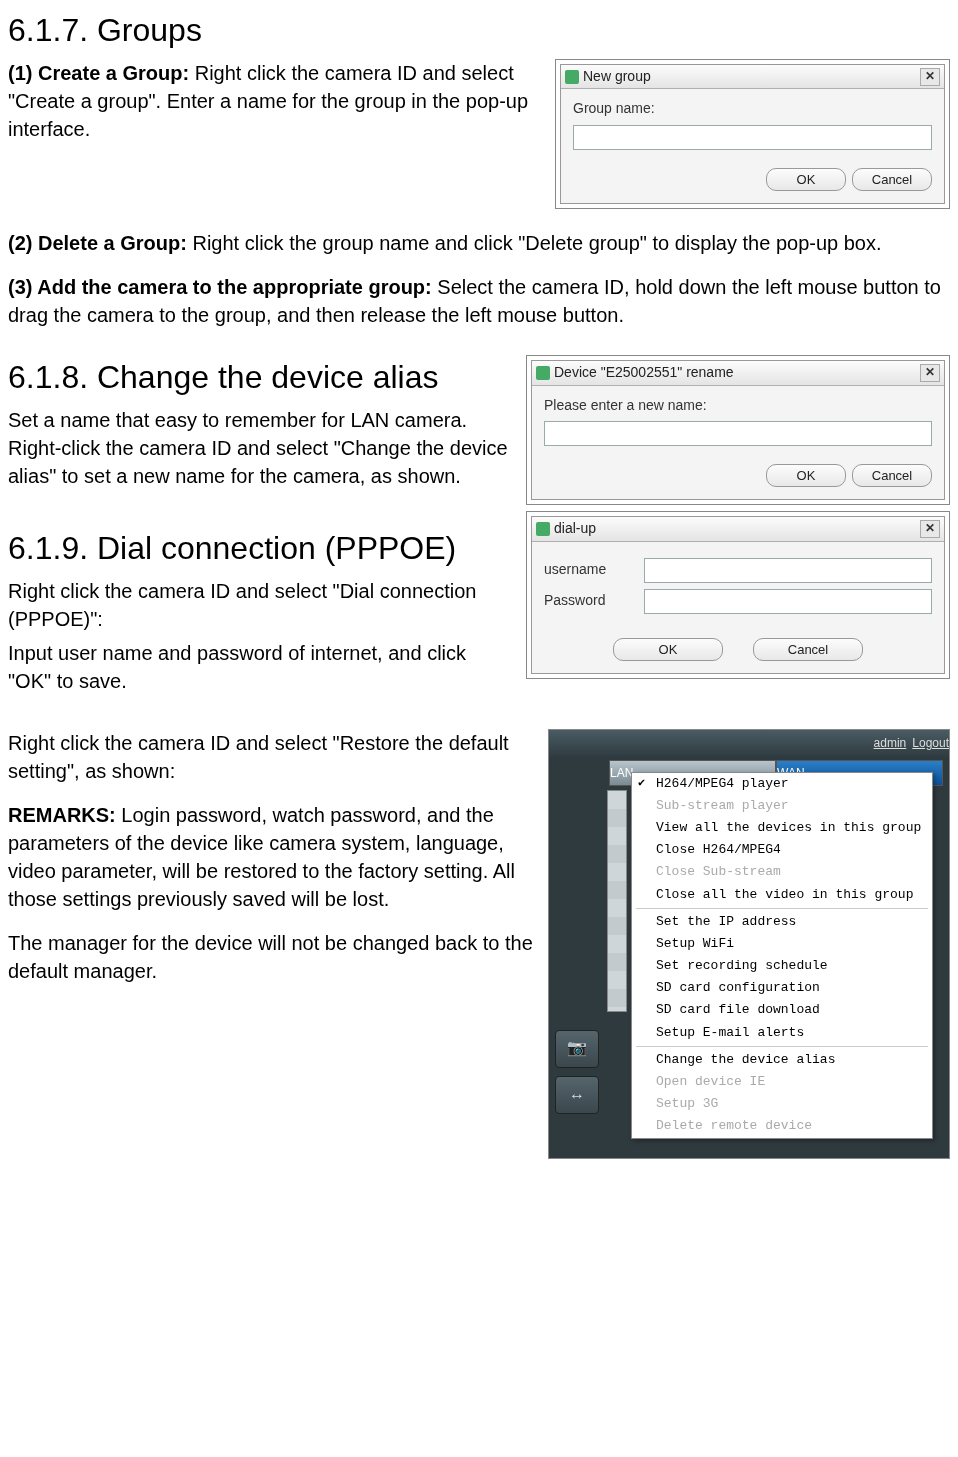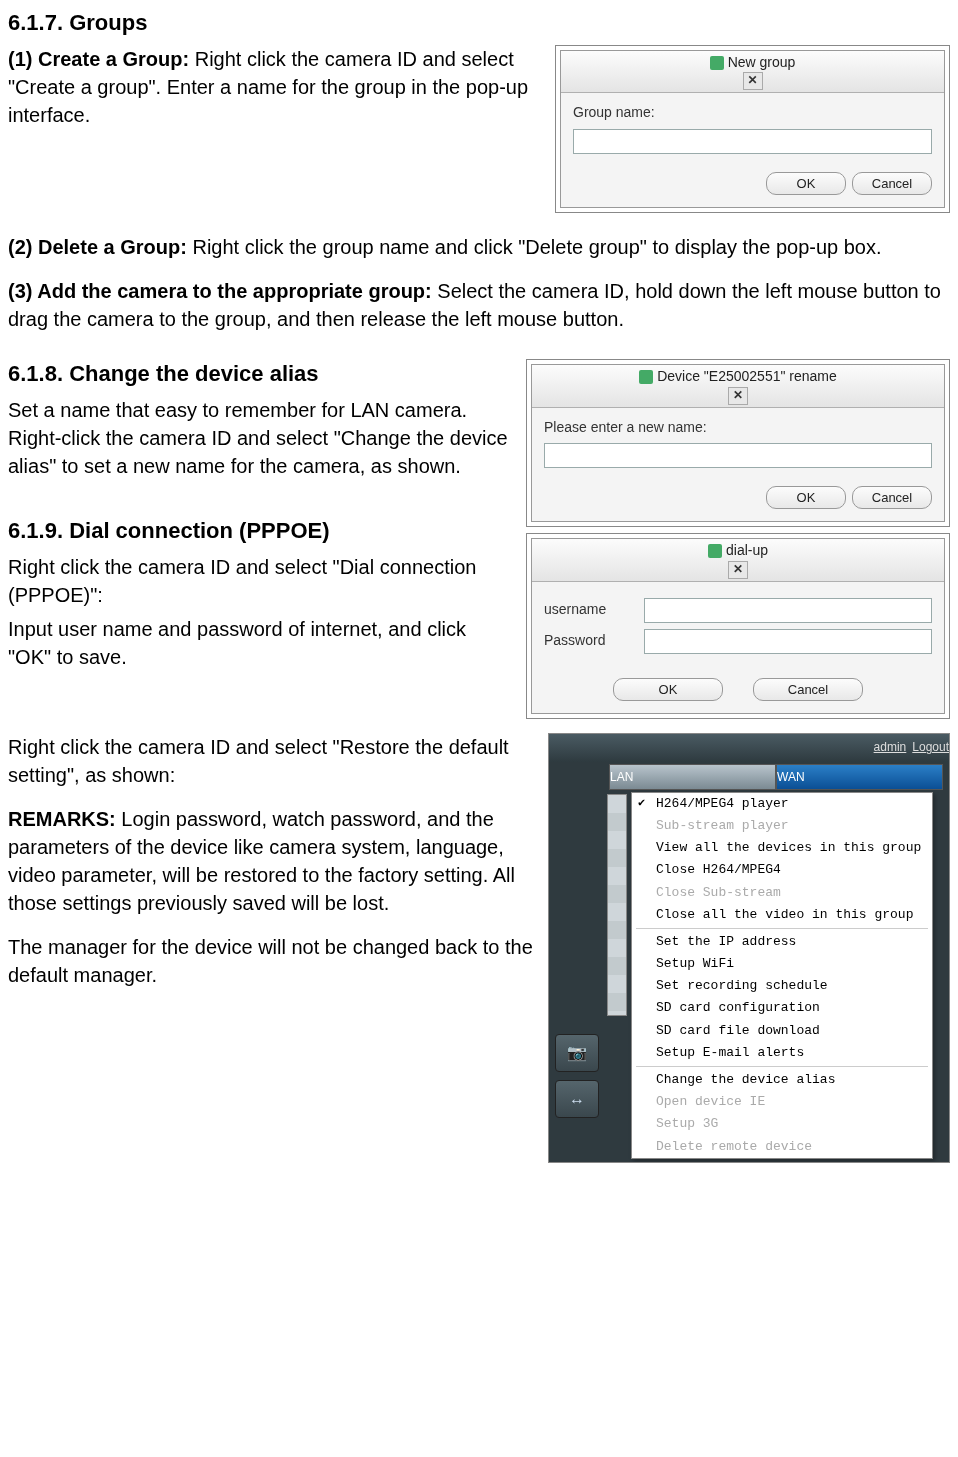--- a/index.html
+++ b/index.html
@@ -6,22 +6,22 @@
     font-family: Arial, sans-serif;
     font-size: 20px;
     line-height: 1.4;
     margin: 0;
     padding: 8px;
     background: #fff;
     color: #000;
     width: 942px;
   }
   h2 {
-    font-size: 22px;
-    font-weight: bold;
+    font-size: 32px;
+    font-weight: normal;
     margin: 0 0 6px 0;
   }
   p {
     margin: 0 0 6px 0;
   }
   .bold { font-weight: bold; }
   .section { margin-bottom: 20px; }
   .clearfix::after { content: ""; display: table; clear: both; }
 
   
@@ -39,21 +39,20 @@
   }
   .titlebar {
     background: linear-gradient(#fcfcfc, #e4e4e4);
     border-bottom: 1px solid #b0b0b0;
     padding: 2px 4px;
     display: flex;
     align-items: center;
     justify-content: space-between;
     font-size: 14px;
     color: #222;
-    flex-direction: column;
   }
   .titlebar .left { display: flex; align-items: center; gap: 4px; }
   .app-icon {
     width: 14px; height: 14px; background: #4a6; border-radius: 2px;
     display: inline-block;
   }
   .close-x {
     width: 18px; height: 16px; background: #e8e8e8; border: 1px solid #aaa;
     text-align: center; font-size: 12px; line-height: 14px; font-weight: bold;
     color: #333;
@@ -153,21 +152,21 @@
     flex-direction: column;
     gap: 8px;
   }
   .side-icon {
     width: 42px; height: 36px; background: linear-gradient(#55656c,#3a474d);
     border: 1px solid #222; border-radius: 4px;
     display:flex;align-items:center;justify-content:center;color:#cde;font-size:16px;
   }
   .ui610 .menu {
     position: absolute;
-    top: 58px;
+    top: 42px;
     left: 82px;
     width: 300px;
     background: #fff;
     border: 1px solid #888;
     box-shadow: 2px 2px 4px rgba(0,0,0,0.3);
     font-family: "Courier New", monospace;
     font-size: 13px;
   }
   .ui610 .menu-item {
     padding: 2px 6px 2px 24px;

